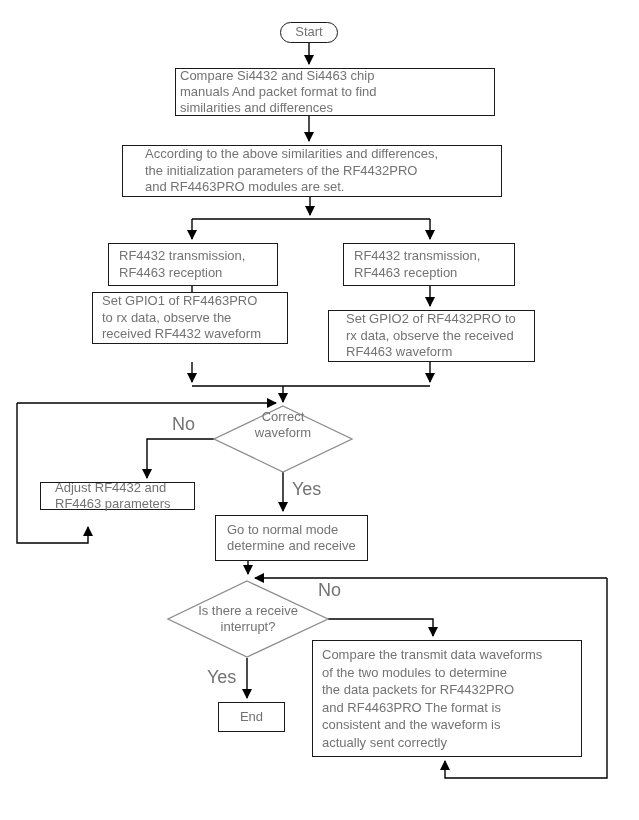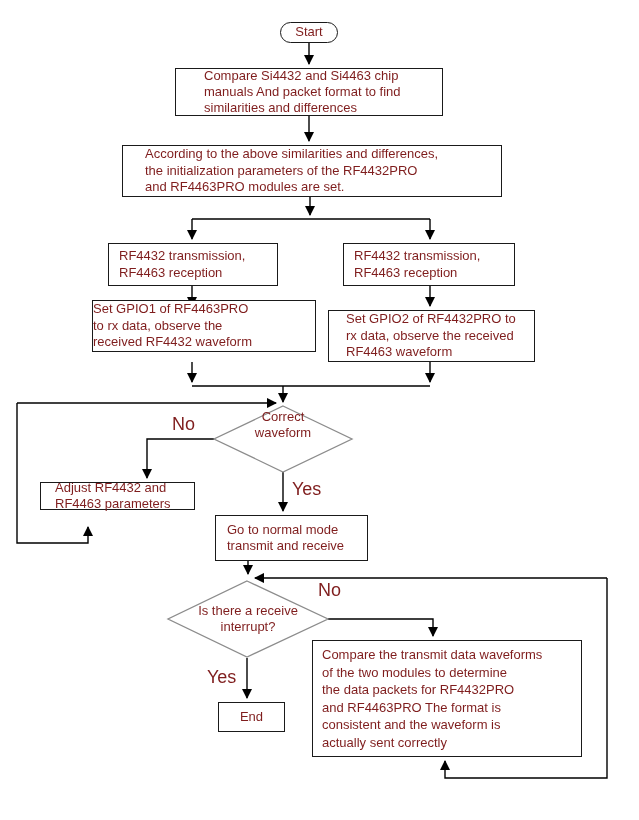--- a/index.html
+++ b/index.html
@@ -1,33 +1,33 @@
 <!DOCTYPE html>
 <html><head>
 <meta charset="utf-8">
 <style>
   html,body { margin:0; padding:0; background:#ffffff; }
   #canvas {
     position:relative; width:639px; height:820px; background:#ffffff;
     font-family:"Liberation Sans","DejaVu Sans",sans-serif;
-    color:#7f1d1d; font-size:13px; line-height:16.5px;
+    color:#737373; font-size:13px; line-height:16.5px;
   }
   #connectors { position:absolute; left:0; top:0; z-index:1; }
   .node {
     position:absolute; z-index:2; box-sizing:border-box;
     border:1.5px solid #1a1a1a; background:#ffffff;
     display:flex; align-items:center; white-space:pre-line;
   }
   .terminator { justify-content:center; text-align:center; }
   #start { left:280px; top:22px; width:58px; height:21px; border-radius:11px; }
-  #box-compare { left:175px; top:68px;  width:268px; height:48px; padding-left:28px; line-height:15.8px; }
+  #box-compare { left:175px; top:68px;  width:320px; height:48px; padding-left:4px; line-height:15.8px; }
   #box-init    { left:122px; top:145px; width:380px; height:52px; padding-left:22px; }
   #box-ltrx    { left:108px; top:243px; width:170px; height:43px; padding-left:10px; }
   #box-rtrx    { left:343px; top:243px; width:172px; height:43px; padding-left:10px; }
-  #box-gpio1   { left:92px;  top:300px; width:224px; height:52px;  }
+  #box-gpio1   { left:92px;  top:292px; width:196px; height:52px; padding-left:9px;  }
   #box-gpio2   { left:328px; top:310px; width:207px; height:52px; padding-left:17px;  }
   #box-adjust  { left:40px;  top:482px; width:155px; height:28px; padding-left:14px; }
   #box-normal  { left:215px; top:515px; width:153px; height:46px; padding-left:11px; }
   #box-cmp     { left:312px; top:640px; width:270px; height:117px; padding-left:9px; line-height:17.5px; }
   #box-end     { left:218px; top:702px; width:67px;  height:30px; }
   .dtext {
     position:absolute; z-index:3; display:flex; align-items:center; justify-content:center;
     text-align:center; white-space:pre-line; background:transparent;
   }
   #dtext1 { left:214px; top:392px; width:138px; height:66px; }
@@ -117,21 +117,21 @@
 rx data, observe the received
 RF4463 waveform</div>
 
   <div class="dtext" id="dtext1">Correct
 waveform</div>
 
   <div class="node" id="box-adjust">Adjust RF4432 and
 RF4463 parameters</div>
 
   <div class="node" id="box-normal">Go to normal mode
-transmit and receive</div>
+determine and receive</div>
 
   <div class="dtext" id="dtext2">Is there a receive
 interrupt?</div>
 
   <div class="node" id="box-cmp">Compare the transmit data waveforms
 of the two modules to determine
 the data packets for RF4432PRO
 and RF4463PRO The format is
 consistent and the waveform is
 actually sent correctly</div>

